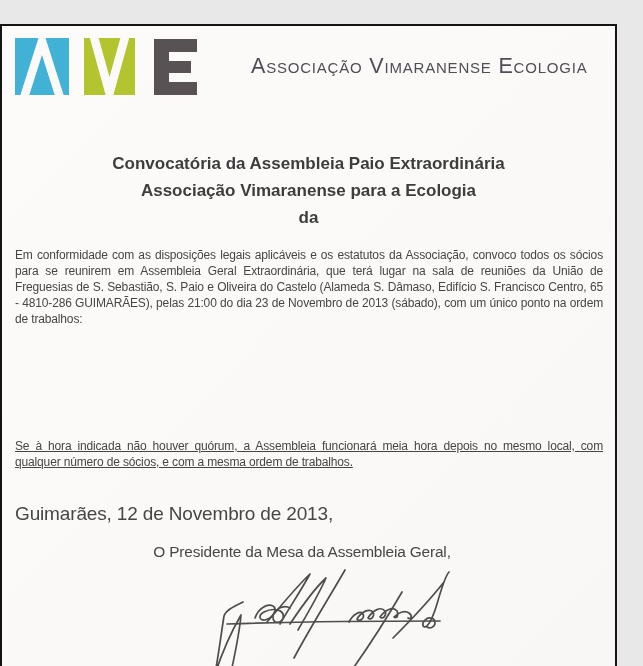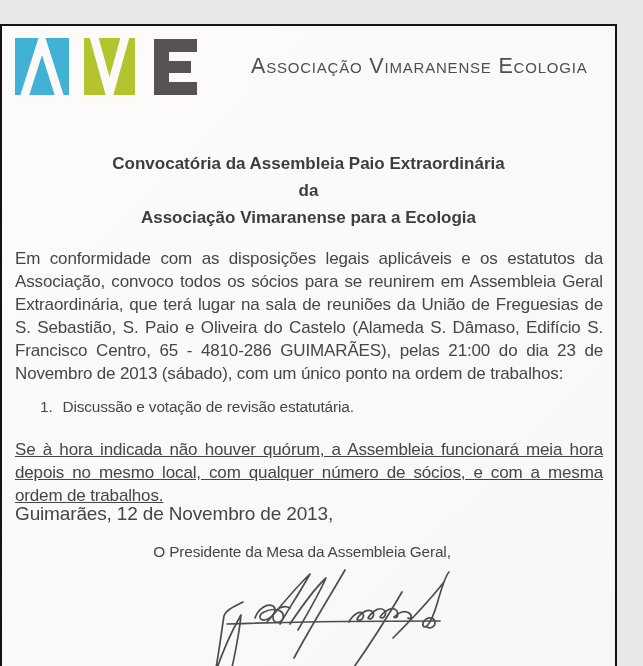--- a/index.html
+++ b/index.html
@@ -50,22 +50,22 @@
     line-height: 27px;
     color: #3d3d3d;
   }
   .doc-title .t-line { display: block; }
   
   .para {
     position: absolute;
     left: 13px;
     right: 12px;
     margin: 0;
-    font-size: 17px;
-    line-height: 23px;
+    font-size: 12px;
+    line-height: 16px;
     letter-spacing: -0.15px;
     text-align: justify;
     color: #464646;
   }
   .para-convocation { top: 221px; }
   .agenda-item {
     position: absolute;
     left: 38px;
     top: 369px;
     font-size: 15.4px;
@@ -136,29 +136,26 @@
         <rect x="139" y="1" width="43" height="13"></rect>
         <rect x="139" y="23" width="37" height="12"></rect>
         <rect x="139" y="44" width="43" height="13"></rect>
       </g>
     </svg>
   </div>
   <div class="org-name">Associação Vimaranense Ecologia</div>
 
   <h1 class="doc-title">
     <span class="t-line">Convocatória da Assembleia Paio Extraordinária</span>
+    <span class="t-line">Associação Vimaranense para a Ecologia</span>
     <span class="t-line">da</span>
-    <span class="t-line">Associação Vimaranense para a Ecologia</span>
   </h1>
 
   <p class="para para-convocation">Em conformidade com as disposições legais aplicáveis e os estatutos da Associação, convoco todos os sócios para se reunirem em Assembleia Geral Extraordinária, que terá lugar na sala de reuniões da União de Freguesias de S. Sebastião, S. Paio e Oliveira do Castelo (Alameda S. Dâmaso, Edifício S. Francisco Centro, 65 - 4810-286 GUIMARÃES), pelas 21:00 do dia 23 de Novembro de 2013 (sábado), com um único ponto na ordem de trabalhos:</p>
 
-  <div class="agenda-item">
-    <span class="agenda-num">1.</span><span class="agenda-text">Discussão e votação de revisão estatutária.</span>
-  </div>
 
   <p class="para para-quorum">Se à hora indicada não houver quórum, a Assembleia funcionará meia hora depois no mesmo local, com qualquer número de sócios, e com a mesma ordem de trabalhos.</p>
 
   <p class="date-line">Guimarães, 12 de Novembro de 2013,</p>
 
   <p class="role-line">O Presidente da Mesa da Assembleia Geral,</p>
 
   <svg class="sig-svg" viewBox="0 0 260 122" xmlns="http://www.w3.org/2000/svg">
     <g fill="none" stroke="#4d4d4d" stroke-width="1.7" stroke-linecap="round" stroke-linejoin="round">
 

